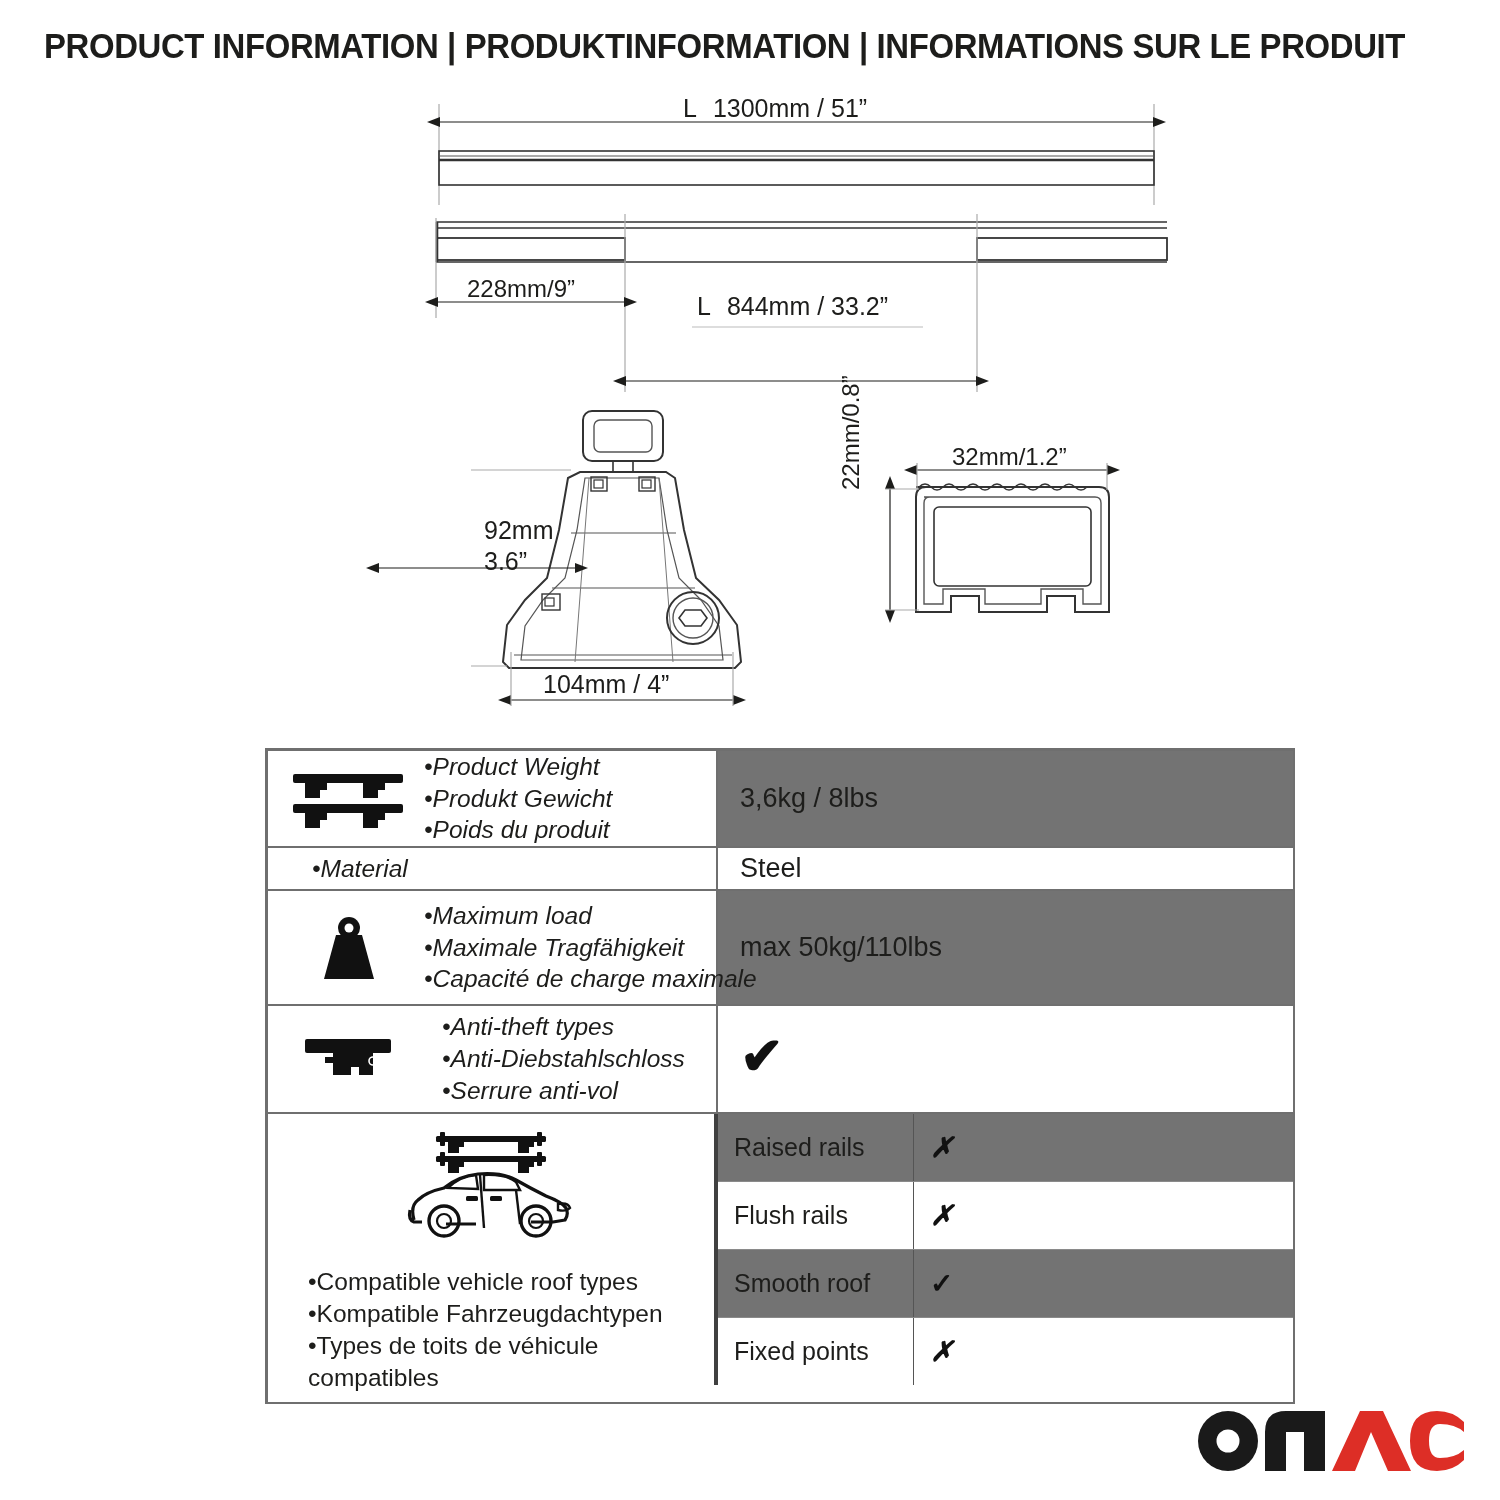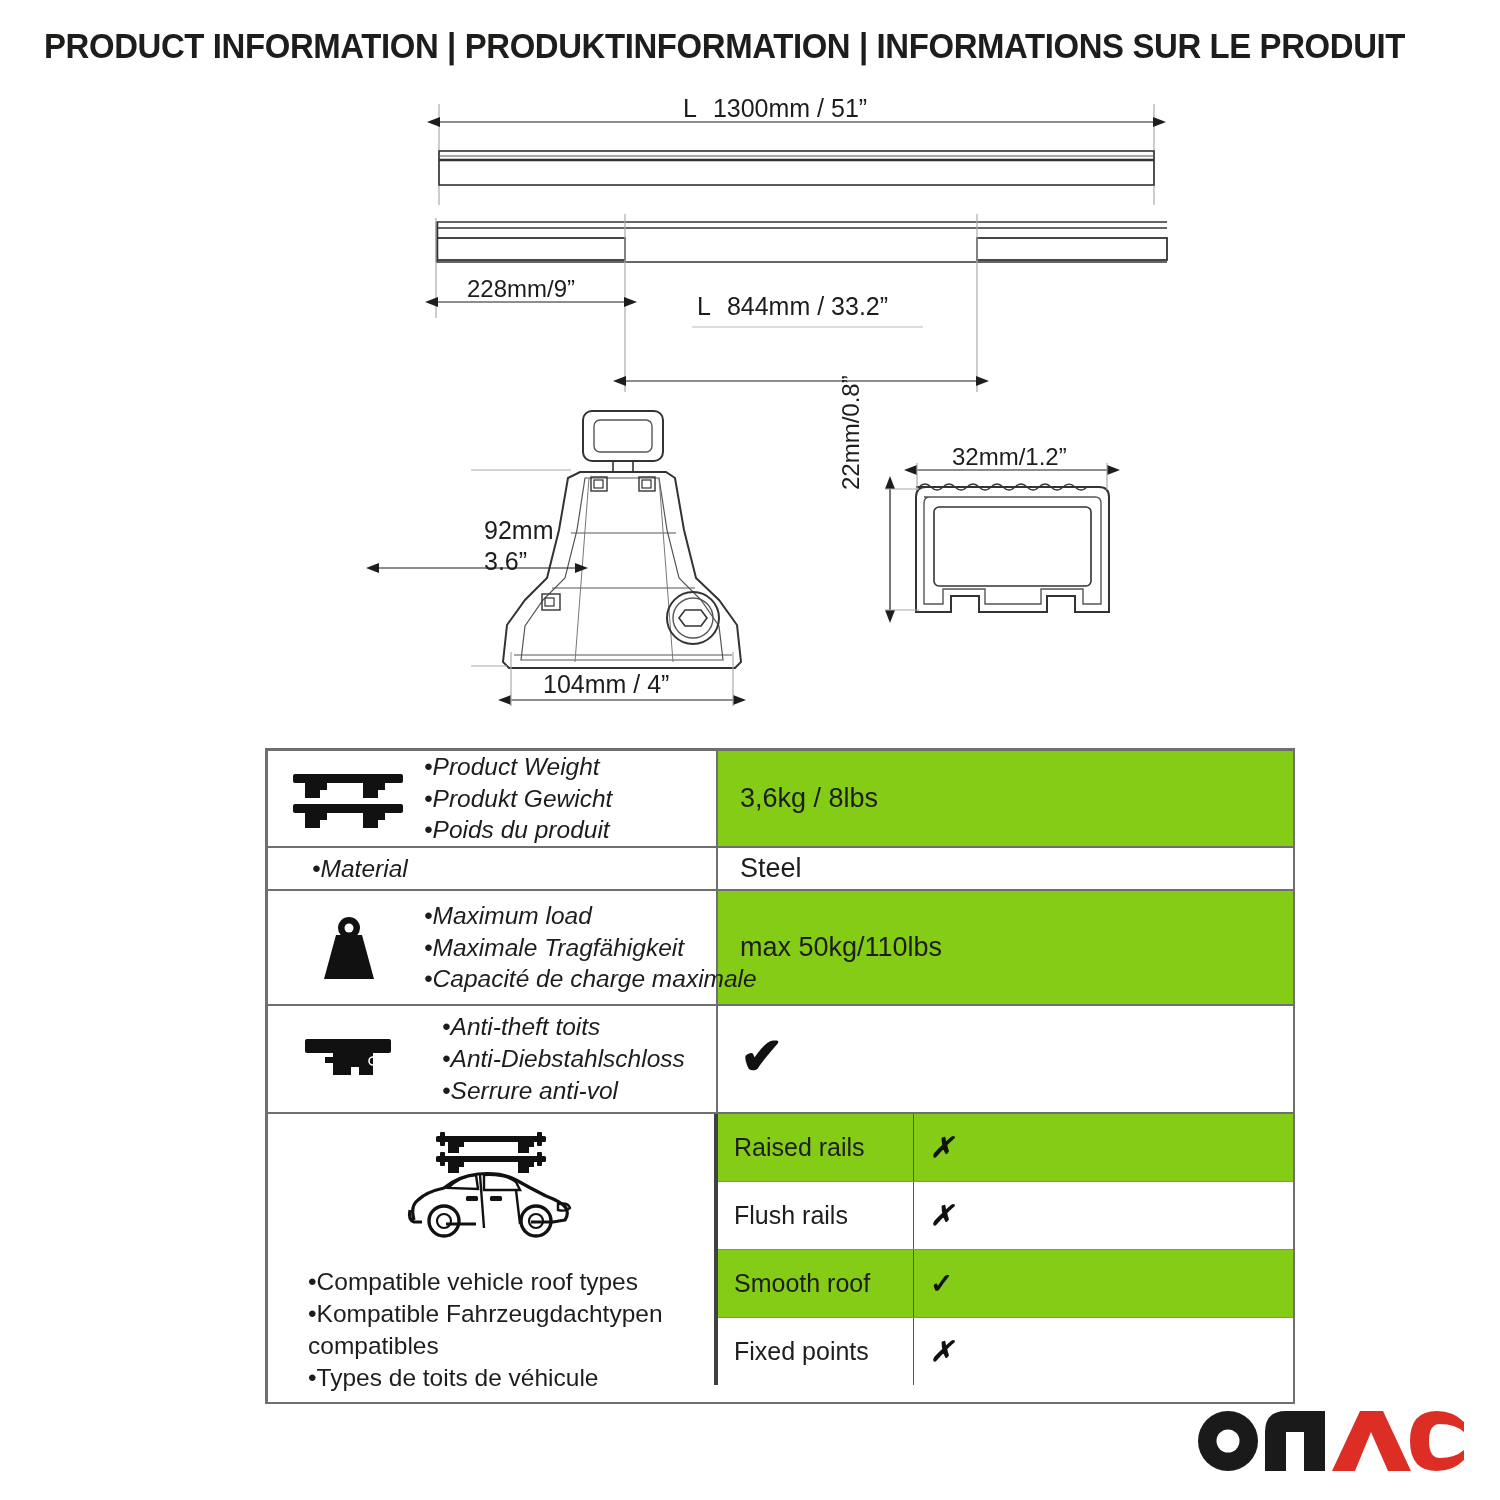--- a/index.html
+++ b/index.html
@@ -79,21 +79,21 @@
     position: relative;
     font-style: italic;
   }
   .cell-right {
     flex: 1;
     display: flex; align-items: center;
     padding-left: 22px;
     font-size: 27px;
     color: #1d1d1b;
   }
-  .shaded { background: #84cc16; }
+  .shaded { background: #737373; }
 
   .icon-box {
     width: 150px;
     display: flex; align-items: center; justify-content: center;
     flex: 0 0 150px;
   }
   .labels {
     font-size: 24.5px;
     line-height: 1.3;
     color: #1d1d1b;
@@ -348,21 +348,21 @@
       <div class="icon-box">
         <svg width="100" height="56" viewBox="0 0 100 56">
           <g fill="#111">
             <rect x="6" y="8" width="86" height="14" rx="2"></rect>
             <path d="M34,22 h40 v22 h-14 v-8 h-8 v8 h-18 v-12 h-8 v-6 h8 z"></path>
           </g>
           <circle cx="74" cy="30" r="4" fill="none" stroke="#fff" stroke-width="1.6"></circle>
         </svg>
       </div>
       <div class="labels" style="padding-left:18px">
-        <div>•Anti-theft toits</div>
+        <div>•Anti-theft types</div>
         <div>•Anti-Diebstahlschloss</div>
         <div>•Serrure anti-vol</div>
       </div>
     </div>
     <div class="cell-right">
       <span class="check-big">✔</span>
     </div>
   </div>
 
   <div class="srow r5">
@@ -409,22 +409,22 @@
             <circle cx="48" cy="93" r="7"></circle>
             <circle cx="140" cy="93" r="7"></circle>
           </g>
 
           <path d="M162,76 q10,-2 12,4 q-4,4 -12,2 z" fill="none" stroke="#111" stroke-width="2.4"></path>
         </svg>
       </div>
       <div class="compat-labels">
         <div>•Compatible vehicle roof types</div>
         <div>•Kompatible Fahrzeugdachtypen</div>
+        <div>•Types de toits de véhicule</div>
         <div>compatibles</div>
-        <div>•Types de toits de véhicule</div>
       </div>
     </div>
 
     <div class="compat-right">
       <div class="subrow shaded">
         <div class="subname">Raised rails</div>
         <div class="subval">✗</div>
       </div>
       <div class="subrow">
         <div class="subname">Flush rails</div>

